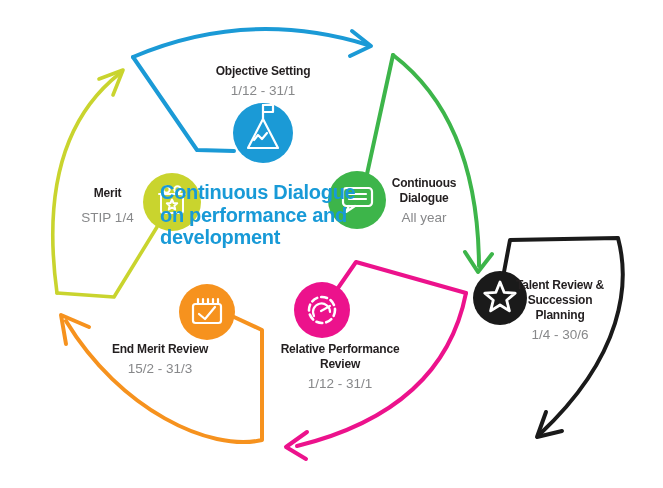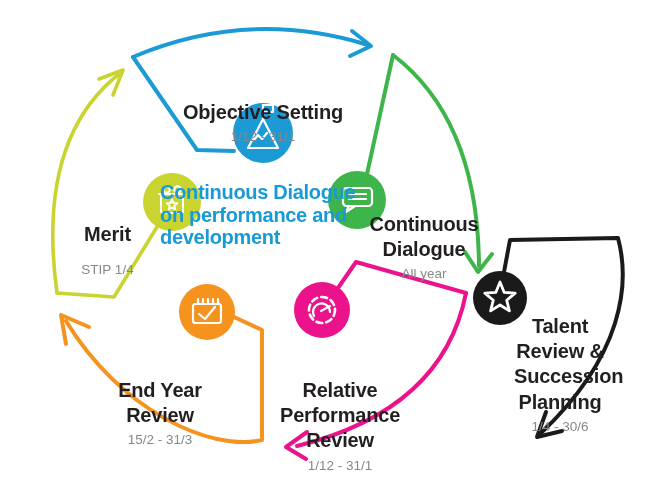--- a/index.html
+++ b/index.html
@@ -6,23 +6,22 @@
   #canvas{
     position:relative;
     width:663px;height:488px;
     background:#ffffff;
     font-family:"Liberation Sans","DejaVu Sans",sans-serif;
     overflow:hidden;
   }
   #diagram-svg{position:absolute;left:0;top:0;}
   .stage-text{position:absolute;text-align:center;}
   .stage-label{
-    font-weight:bold;font-size:20px;line-height:1.26;color:#231f20;
+    font-weight:bold;font-size:12px;line-height:1.26;color:#231f20;
     letter-spacing:-0.2px;
-    margin-top:36px;
   }
   .stage-period{
     font-size:13.5px;line-height:1.3;color:#87888a;margin-top:3px;
   }
   .center-text{
     position:absolute;left:160px;top:181px;width:198px;
     text-align:left;font-weight:bold;font-size:20px;line-height:1.13;
     color:#189ad7;letter-spacing:-0.3px;
   }
   .arrow{fill:none;stroke-width:4;stroke-linecap:round;stroke-linejoin:round;}
@@ -129,22 +128,22 @@
     <div class="stage-label">Talent Review &amp; Succession Planning</div>
     <div class="stage-period">1/4 - 30/6</div>
   </div>
 
   <div class="stage-text" style="left:280px;top:342px;width:120px;">
     <div class="stage-label">Relative Performance Review</div>
     <div class="stage-period">1/12 - 31/1</div>
   </div>
 
   <div class="stage-text" style="left:105px;top:342px;width:110px;">
-    <div class="stage-label">End Year Review</div>
+    <div class="stage-label">End Merit Review</div>
     <div class="stage-period">15/2 - 31/3</div>
   </div>
 
   <div class="stage-text" style="left:55px;top:186px;width:105px;">
     <div class="stage-label">Merit</div>
-    <div class="stage-period" style="margin-top:14px;">STIP 1/4</div>
+    <div class="stage-period" style="margin-top:8px;">STIP 1/4</div>
   </div>
 
 </div>
 
 </body></html>

